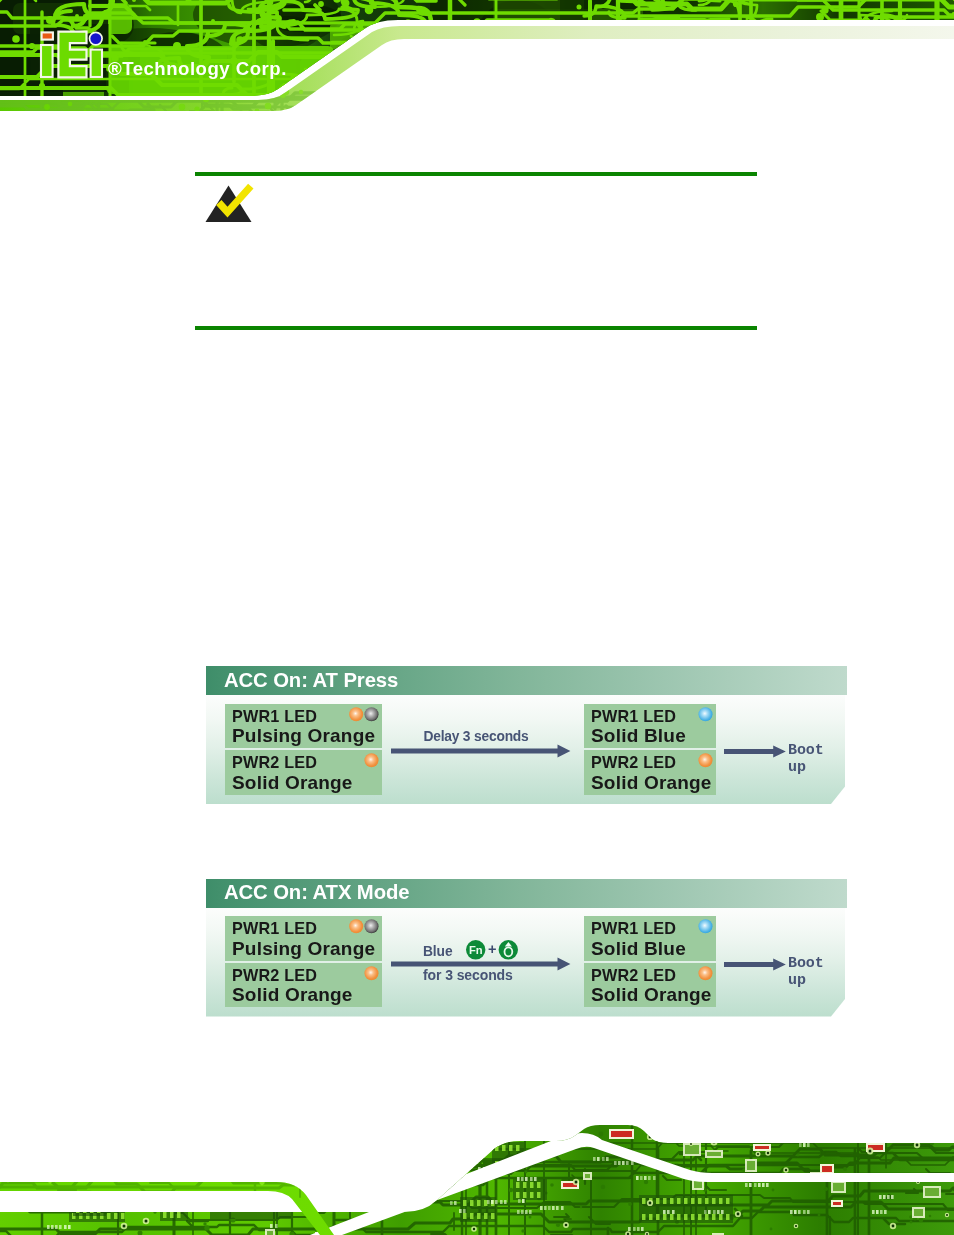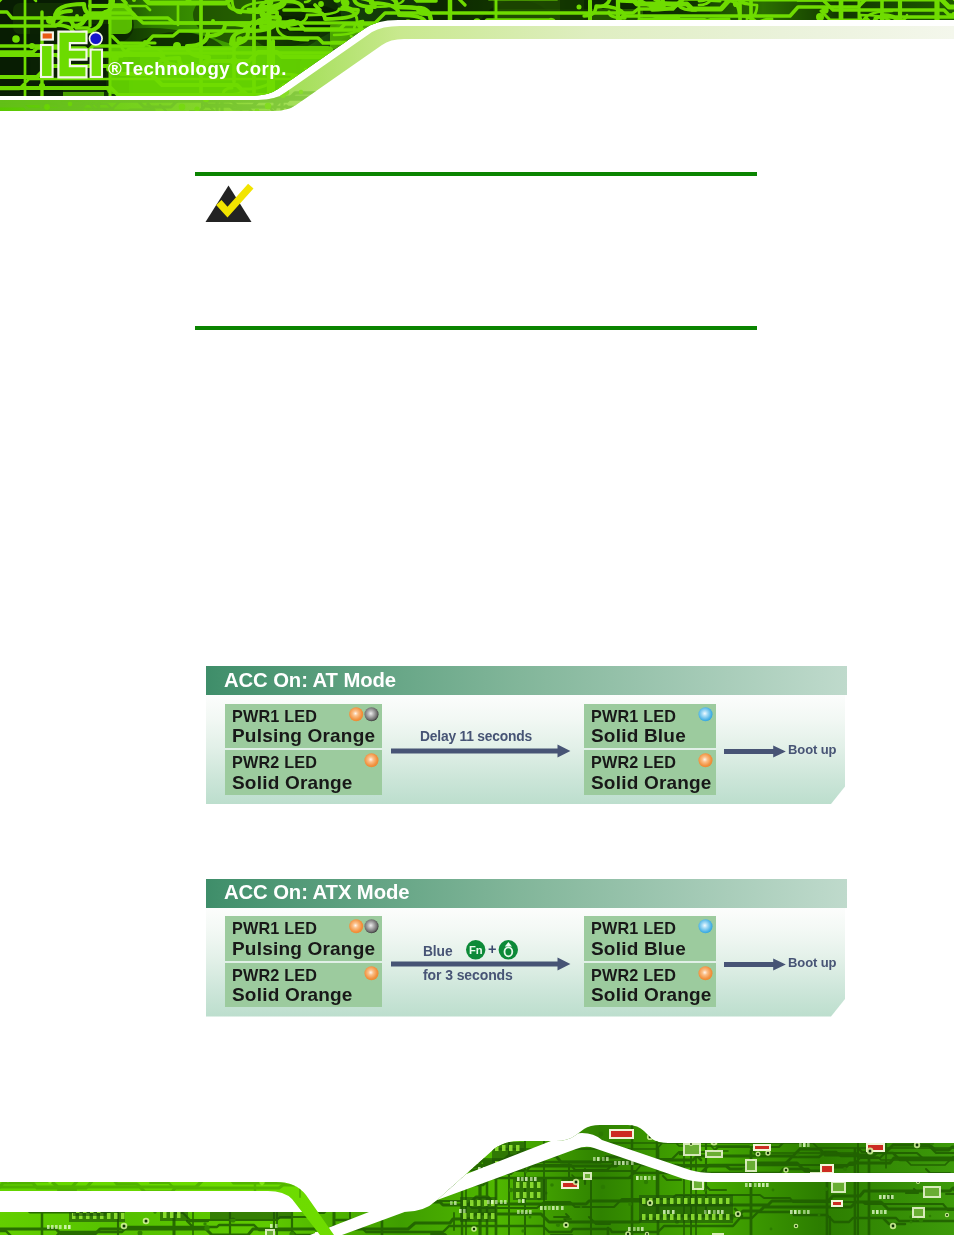--- a/index.html
+++ b/index.html
@@ -31,21 +31,21 @@
 .ledbox{position:absolute;background:#9ccb9e;}
 .ledbox .lb-l1{position:absolute;left:7px;top:3px;font-size:16.2px;font-weight:bold;color:#181818;letter-spacing:0.2px;}
 .ledbox .lb-l2{position:absolute;left:7px;top:21.5px;font-size:19px;font-weight:bold;color:#181818;letter-spacing:0.2px;}
 .ledbox .leds{position:absolute;left:0;top:0;}
 
 .midlbl-top{position:absolute;left:180px;top:34px;width:180px;text-align:center;
    font-size:13.8px;font-weight:bold;color:#475475;letter-spacing:-0.2px;}
 .midarrow{position:absolute;left:185px;top:49px;}
 .endarrow{position:absolute;left:518px;top:50px;}
 
-.endlbl{position:absolute;left:582px;top:47px;font-size:13px;font-weight:bold;color:#475475;letter-spacing:-0.1px;}
+.endlbl{position:absolute;left:582px;top:47px;font-size:15px;font-weight:bold;color:#475475;letter-spacing:-0.1px;font-family:Liberation Mono, monospace;}
 
 .press-lbl{position:absolute;left:217px;top:36px;font-size:13.8px;font-weight:bold;
    color:#475475;letter-spacing:-0.1px;}
 .keys{position:absolute;left:258px;top:30px;}
 .midlbl-bot{position:absolute;left:217px;top:59px;font-size:14px;font-weight:bold;
    color:#475475;letter-spacing:-0.1px;}
 </style>
 </head>
 <body>
 
@@ -240,21 +240,21 @@
   <div class="note-rule top"></div>
   <div class="note-rule bottom"></div>
   <svg class="note-icon" width="52" height="42" viewBox="0 0 52 42">
     <path d="M24.5 3.5 L47.5 40 H1.5 Z" fill="#232323"></path>
     <path d="M14.8 20.5 L23.5 30.2 L46.8 4.2" fill="none" stroke="#f2e400" stroke-width="7.2" stroke-linecap="butt" stroke-linejoin="miter"></path>
   </svg>
   <div class="note-text"></div>
 </div>
     <div class="panel" style="left:206px;top:666px;width:641px">
   <div class="p-title">
-    <span>ACC On: AT Mode</span>
+    <span>ACC On: AT Press</span>
   </div>
   <div class="p-body">
     <div class="ledbox" style="left:19px;top:8.5px;width:157px;height:44.5px">
           <div class="lb-l1">PWR1 LED</div>
           <div class="lb-l2">Pulsing Orange</div>
           <svg class="leds" width="157" height="44.5" viewBox="19 8.5 157 44.5">
             <defs>
               <radialGradient id="ggrey16518" cx="0.45" cy="0.45" r="0.56">
                 <stop offset="0" stop-color="#f0f0f0"></stop>
                 <stop offset="0.32" stop-color="#b9b9b9"></stop>
@@ -280,21 +280,21 @@
               <radialGradient id="gorange16565" cx="0.45" cy="0.45" r="0.56">
                 <stop offset="0" stop-color="#fff6ef"></stop>
                 <stop offset="0.32" stop-color="#fbc089"></stop>
                 <stop offset="0.8" stop-color="#f2913f"></stop>
                 <stop offset="1" stop-color="#ea8b33"></stop>
               </radialGradient>
             </defs>
             <circle cx="165.5" cy="65.2" r="7.0" fill="url(#gorange16565)"></circle>
           </svg>
         </div>
-    <div class="midlbl-top">Delay 11 seconds</div>
+    <div class="midlbl-top">Delay 3 seconds</div>
 <svg class="midarrow" width="180" height="14" viewBox="0 0 180 14">
   <path d="M0,4.5 H166.5 V0.6 L179.4,7 L166.5,13.4 V9.5 H0 Z" fill="#475475"></path>
 </svg>
     <div class="ledbox" style="left:378px;top:8.5px;width:132px;height:44.5px">
           <div class="lb-l1">PWR1 LED</div>
           <div class="lb-l2">Solid Blue</div>
           <svg class="leds" width="132" height="44.5" viewBox="378 8.5 132 44.5">
             <defs>
               <radialGradient id="gblue49918" cx="0.45" cy="0.45" r="0.56">
                 <stop offset="0" stop-color="#f2fbff"></stop>

